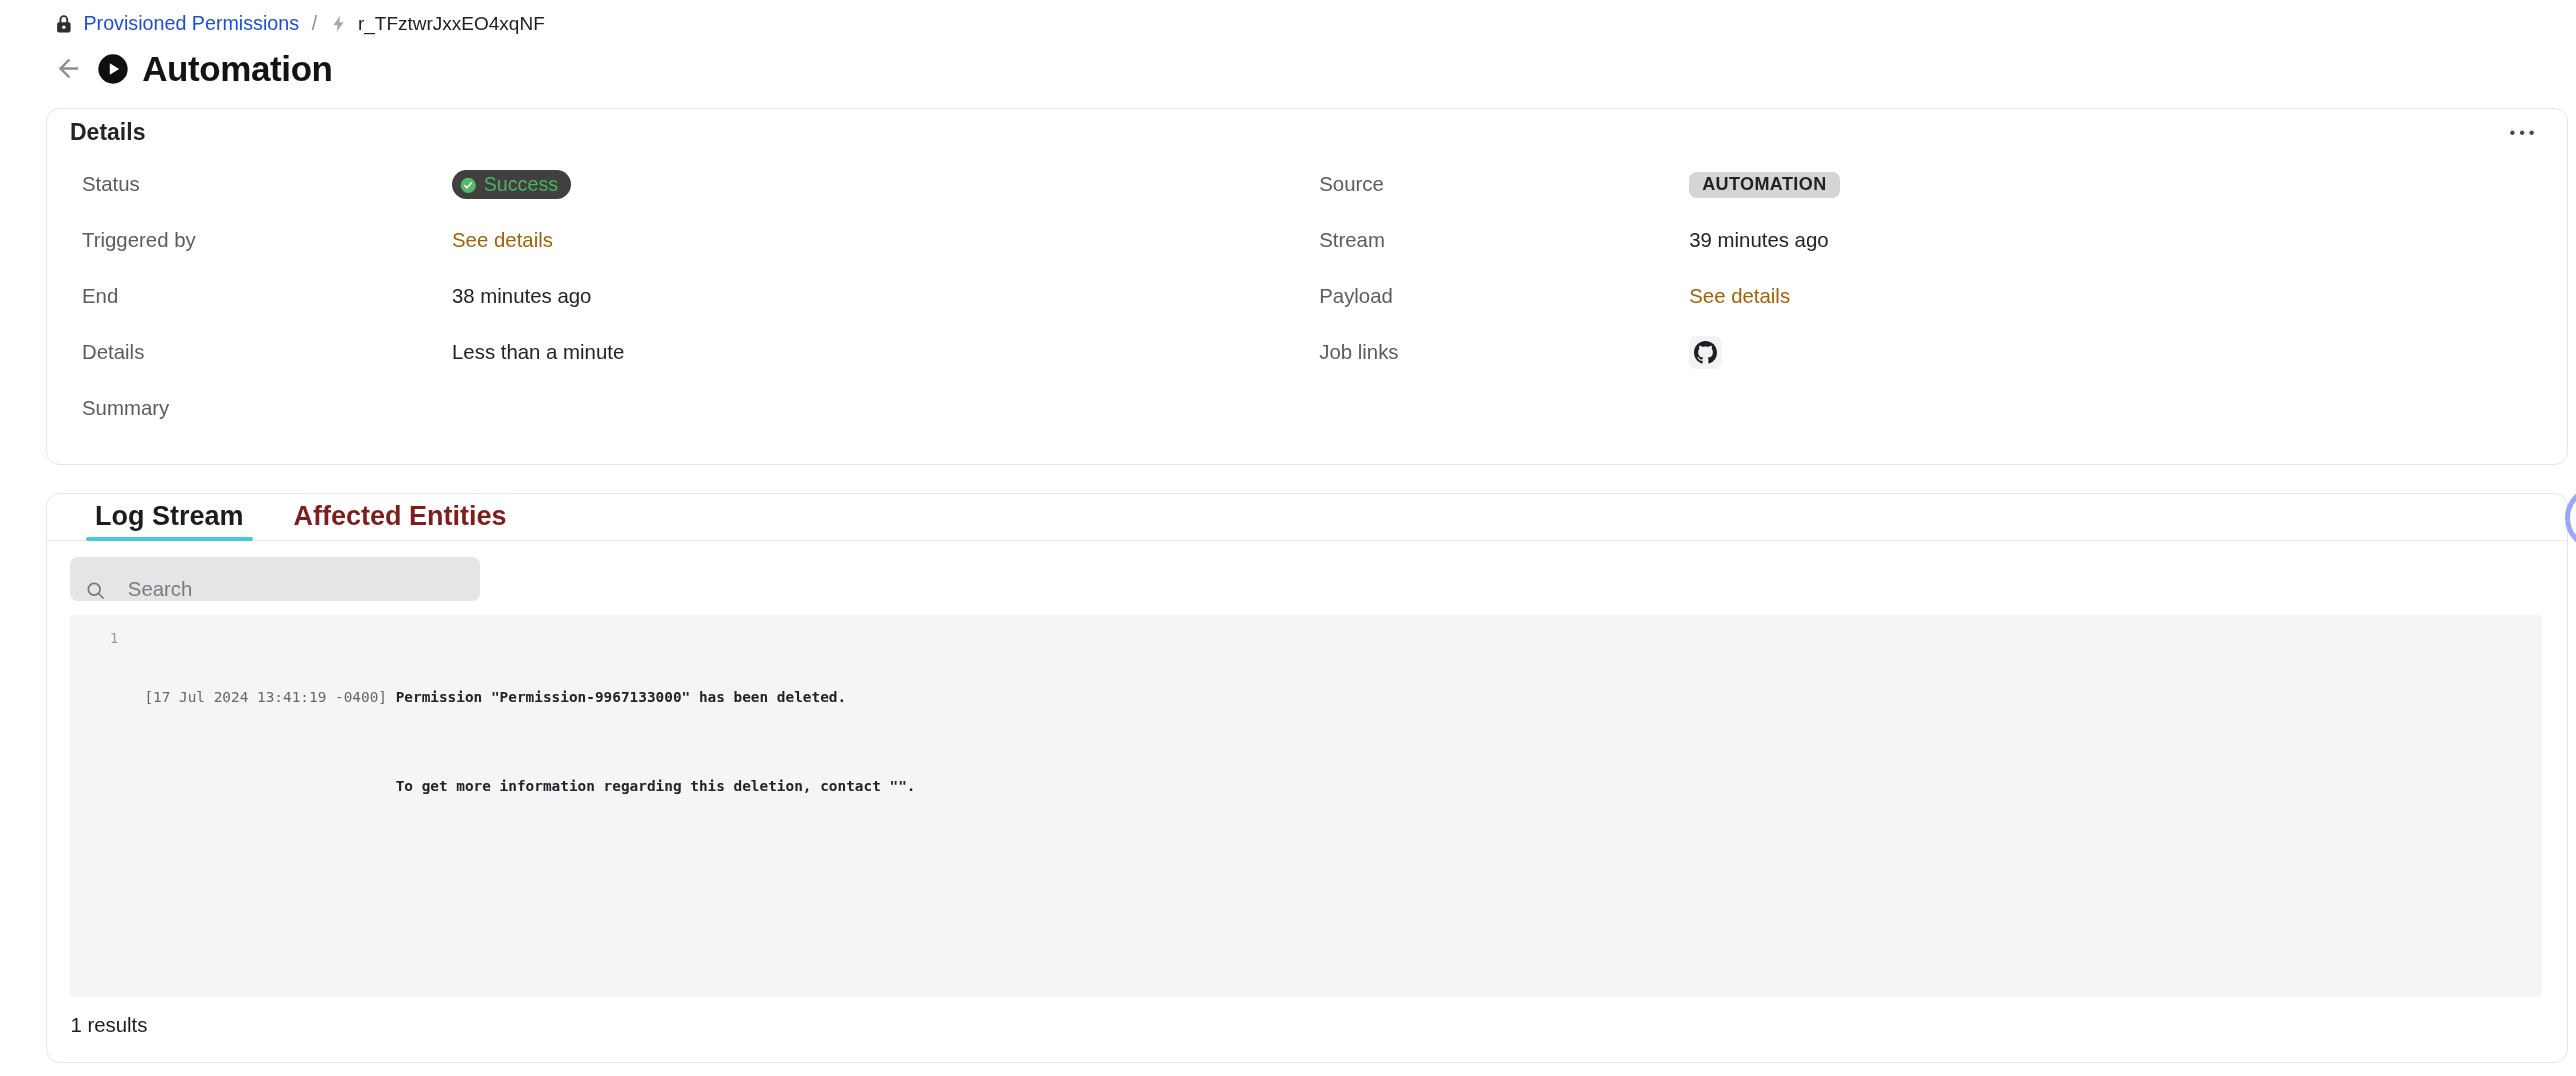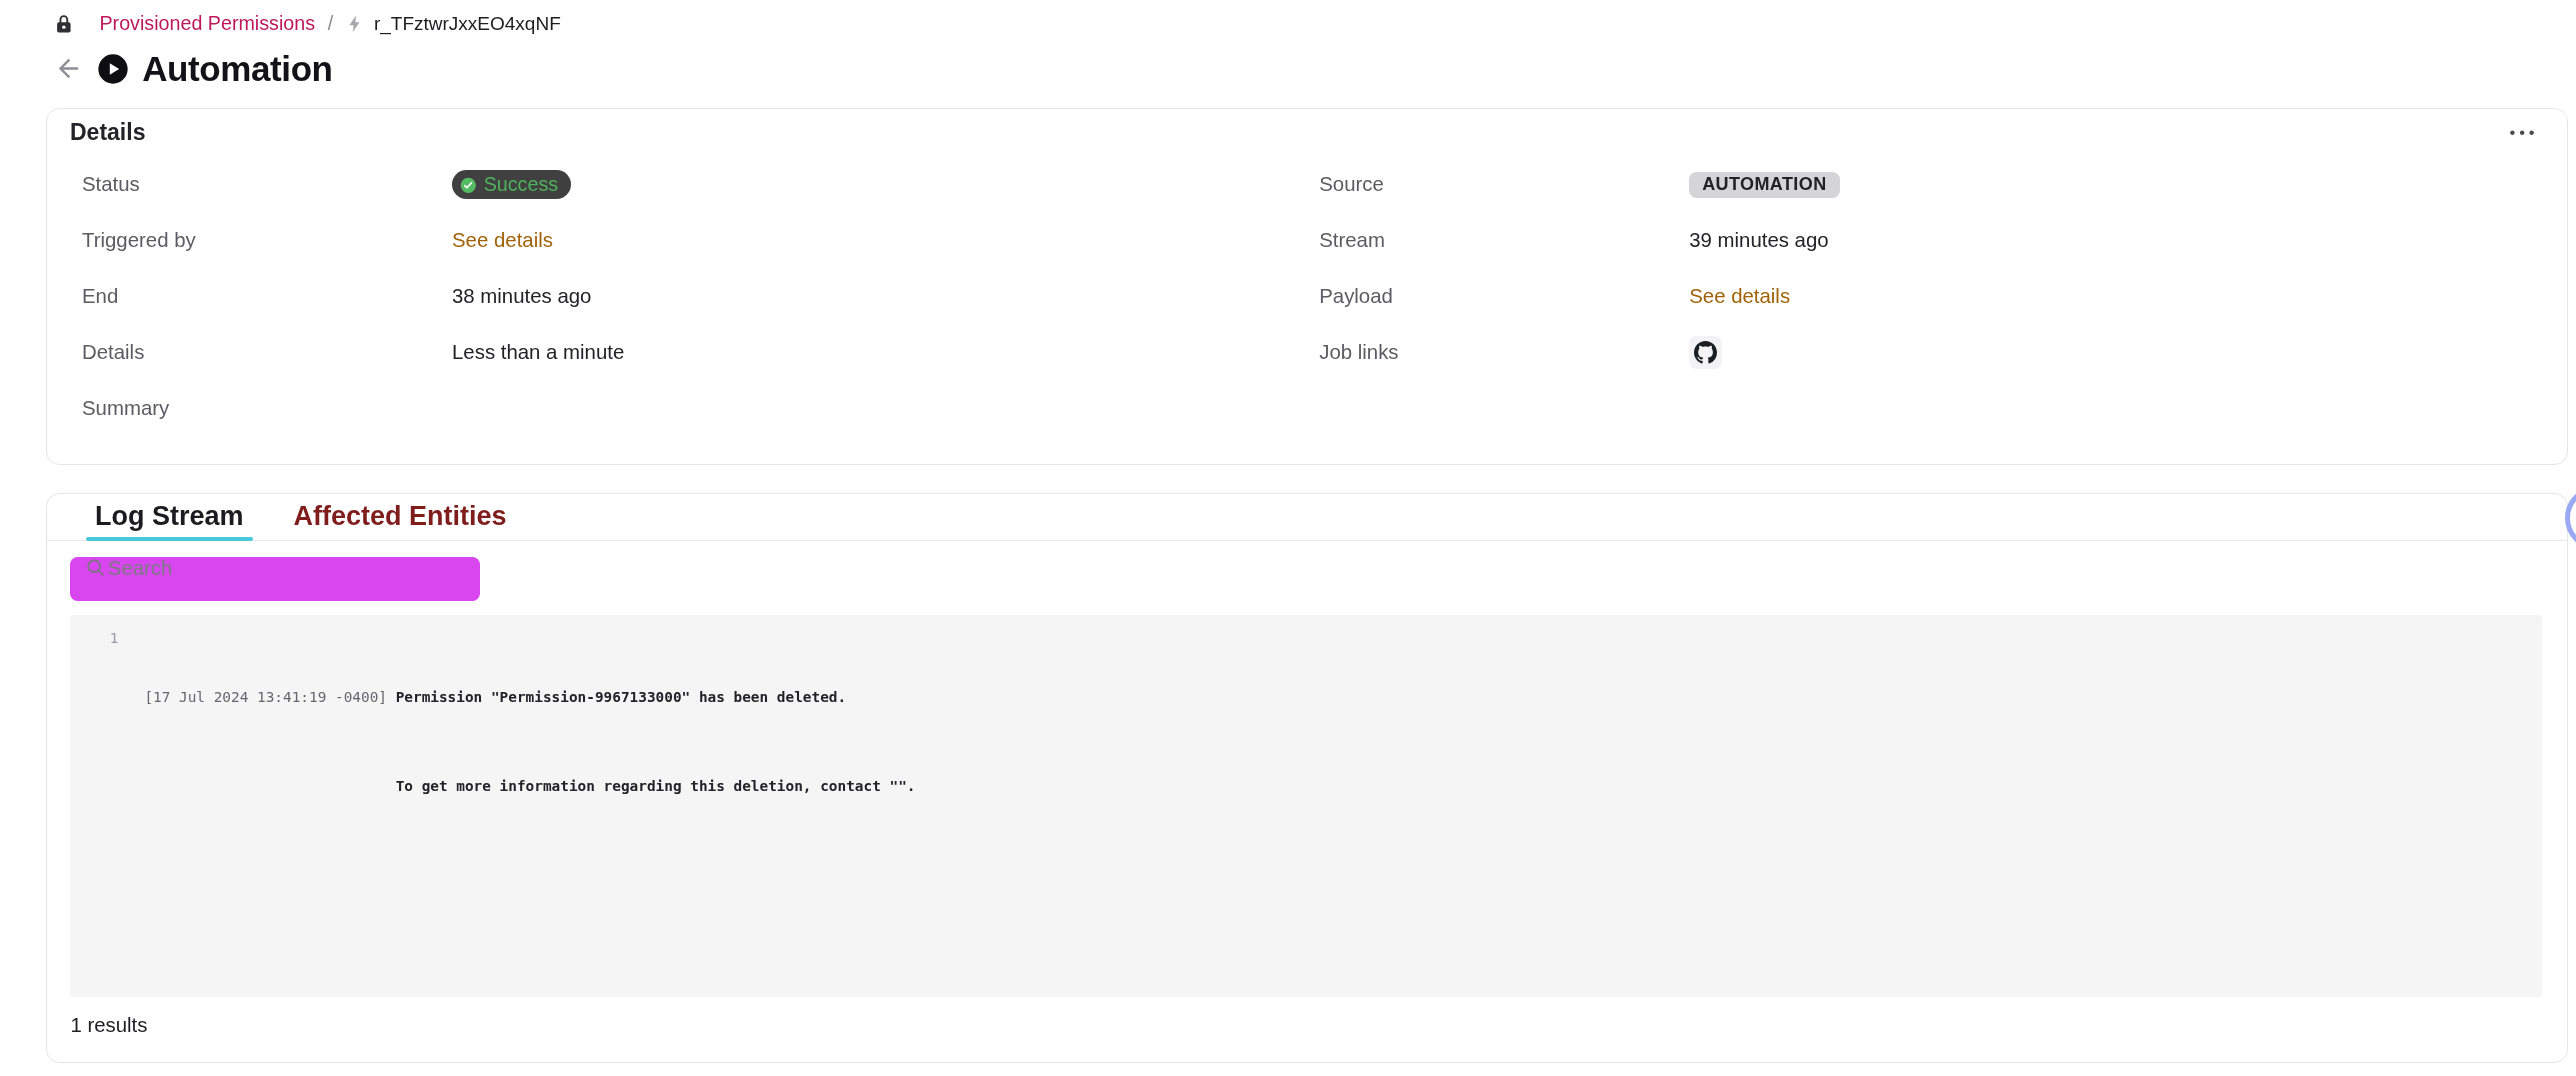--- a/index.html
+++ b/index.html
@@ -2,21 +2,21 @@
 <html style="font-size:12px"><head>
 <meta charset="utf-8">
 <style>
   * { margin:0; padding:0; box-sizing:border-box; }
   html,body { background:#fff; }
   body { font-family:"Liberation Sans", sans-serif; }
   .page { position:relative; width:2576px; height:1077px; background:#fff; overflow:hidden; }
 
   
   .breadcrumb { display:flex; align-items:center; gap:9.8px; padding:12px 0 0 54px; font-size:19.7px; }
-  .crumb-root { color:#be185d; font-weight:500;margin-left:16px; }
+  .crumb-root { color:#1d4ed8; font-weight:500; }
   .crumb-sep  { color:#8c8c92; padding:0 3px; }
   .crumb-current { color:#1d1d22; font-size:19px; font-weight:500; }
   .crumb-link { cursor:pointer; }
 
   
   .page-header { display:flex; align-items:center; gap:13.6px; margin-top:13.6px; padding-left:54px; }
   .back-btn { display:flex; align-items:center; cursor:pointer; }
   .title-badge { display:flex; align-items:center; }
   .page-title { font-size:35px; font-weight:700; color:#121217; letter-spacing:-0.4px; }
 
@@ -41,22 +41,22 @@
   
   .tabs-card { margin:28px 7.6px 0 46px; height:570px; }
   .tabbar { display:flex; align-items:stretch; height:47px; border-bottom:0.8px solid #e8e8eb; padding-left:39px; gap:32px; }
   .tab { position:relative; display:flex; align-items:center; padding:0 9px; font-size:27px; cursor:pointer; }
   .tab-active { color:#1b1b20; font-weight:600; }
   .tab-active::after { content:""; position:absolute; left:0; right:0; bottom:-0.8px; height:3.8px;
                        background:#47c9da; border-radius:2.3px; }
   .tab-inactive { color:#7f1d1d; font-weight:700; }
   .tab-content { padding:16px 25px 0 23.4px; }
 
-  .search-box { width:410px; height:44px; background:#d946ef; border-radius:7.6px; display:flex;
-                align-items:flex-start; gap:2px; padding:0 7.6px 0 14.4px; }
+  .search-box { width:410px; height:44px; background:#e5e5e5; border-radius:7.6px; display:flex;
+                align-items:flex-end; gap:22px; padding:0 7.6px 0 14.4px; }
   .search-box input { flex:1; border:none; outline:none; background:transparent; font-size:20.4px;
                       color:#232327; font-family:"Liberation Sans", sans-serif; }
   .search-box input::placeholder { color:#7b7b82; }
 
   .log-viewer { margin-top:14.4px; height:382px; background:#f5f5f6; border-radius:3px; overflow:auto;
                 font-family:"DejaVu Sans Mono", monospace; font-size:14.4px; line-height:29.5px;
                 padding-top:9px; }
   .log-entry { display:flex; }
   .ln { flex:0 0 48px; text-align:right; color:#9b9ba1; }
   .ltext { margin-left:26px; white-space:pre; }

